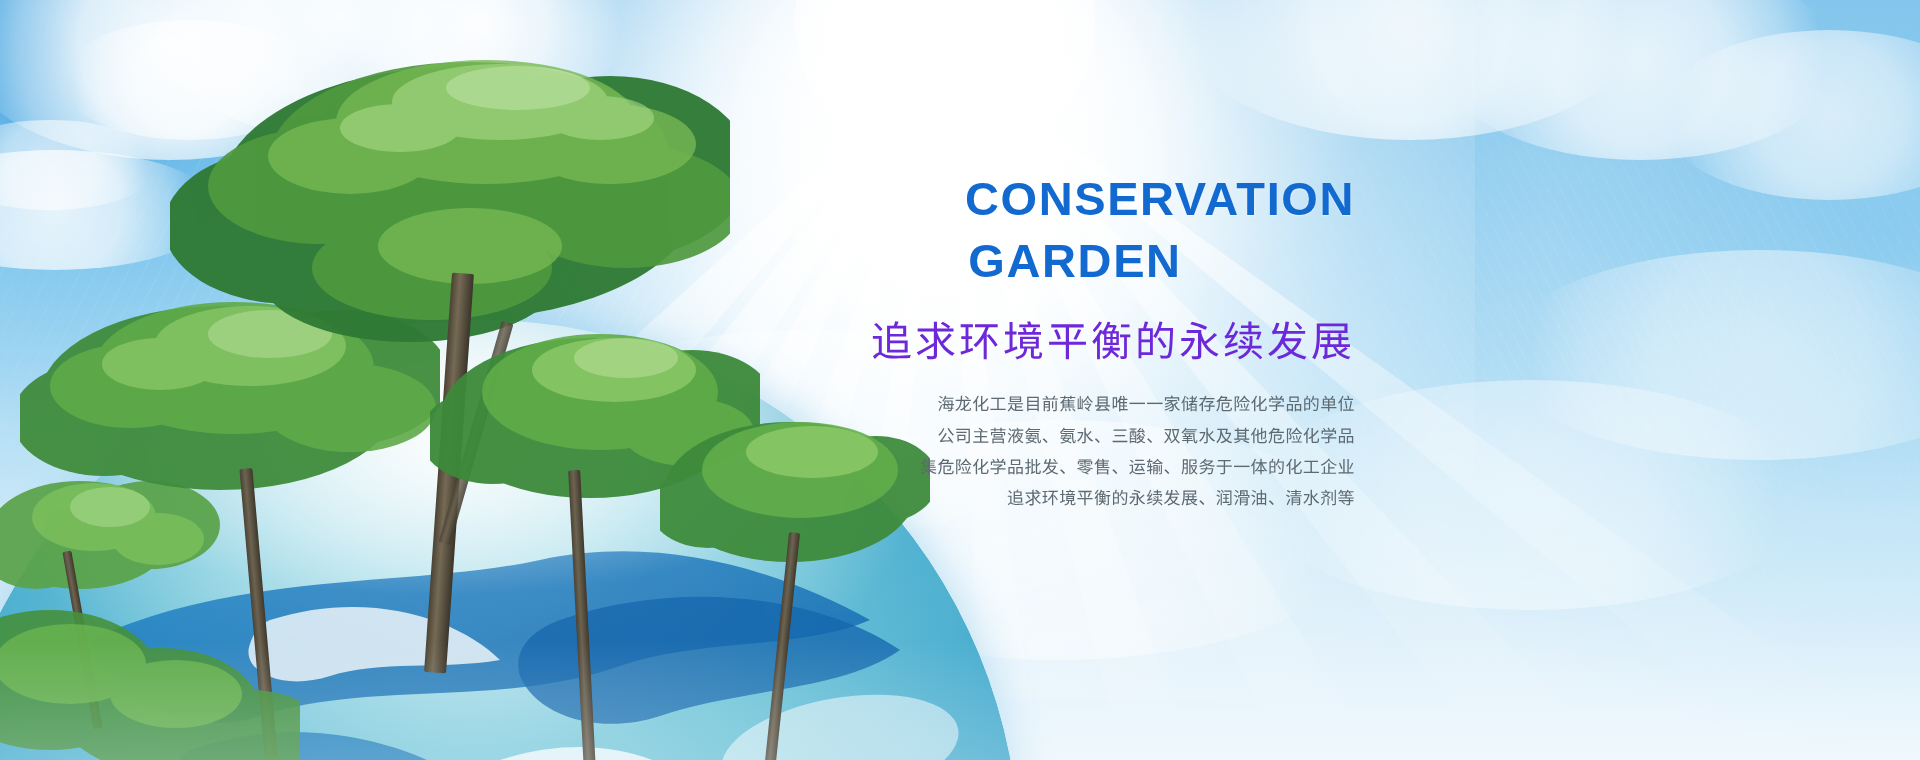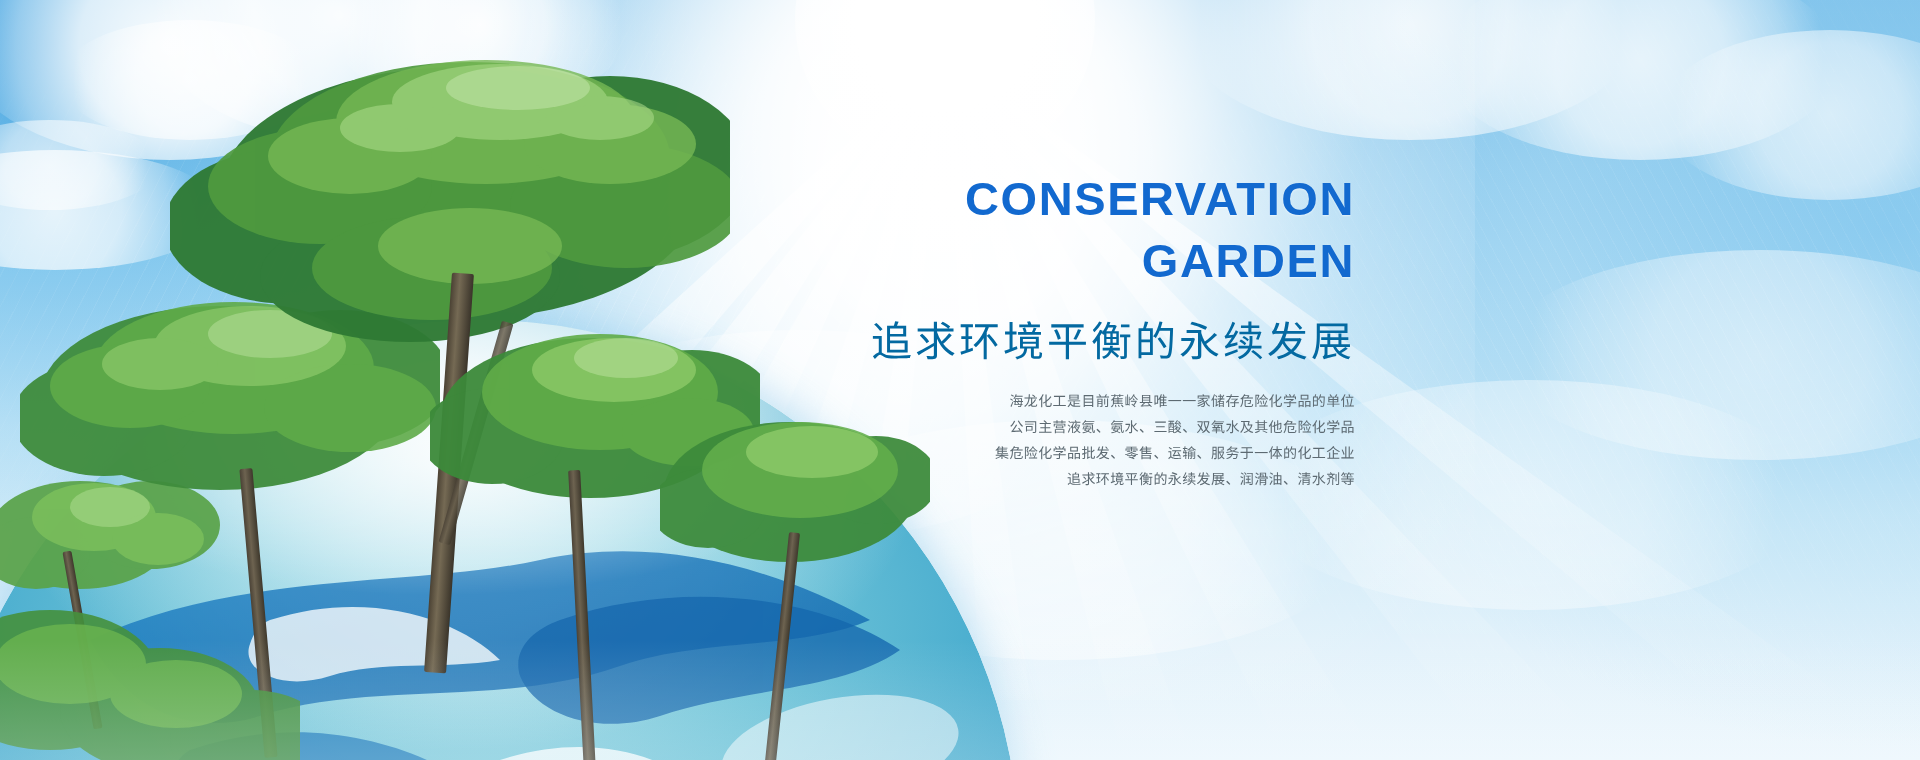--- a/index.html
+++ b/index.html
@@ -142,35 +142,35 @@
     color:#1269cf;
     font-weight:700;
     font-size:47px;
     line-height:1.32;
     letter-spacing:1.6px;
     margin:0;
     font-family:"Liberation Sans","DejaVu Sans",sans-serif;
     text-shadow:0 1px 2px rgba(255,255,255,.55);
     white-space:nowrap;
   }
-  .title-en .l2{display:block;}
+  .title-en .l2{display:block;text-align:center;}
   .title-cn{
-    color:#0369a1;
+    color:#6d28d9;
     font-weight:300;
     font-size:41px;
     letter-spacing:3px;
     margin:24px 0 8px 0;
     line-height:1.3;
     font-family:"DejaVu Sans","Liberation Sans",sans-serif;
     white-space:nowrap;
   }
   .desc{
     margin:20px 0 0 0;
     color:#5d6a72;
-    font-size:14px;
+    font-size:17px;
     line-height:1.84;
     letter-spacing:.4px;
     font-family:"DejaVu Sans","Liberation Sans",sans-serif;
   }
   .desc p{margin:0;white-space:nowrap;}
 
   
   .bottom-fade{
     position:absolute;left:0;right:0;bottom:0;height:120px;
     background:linear-gradient(180deg,rgba(255,255,255,0),rgba(236,248,253,.25));

